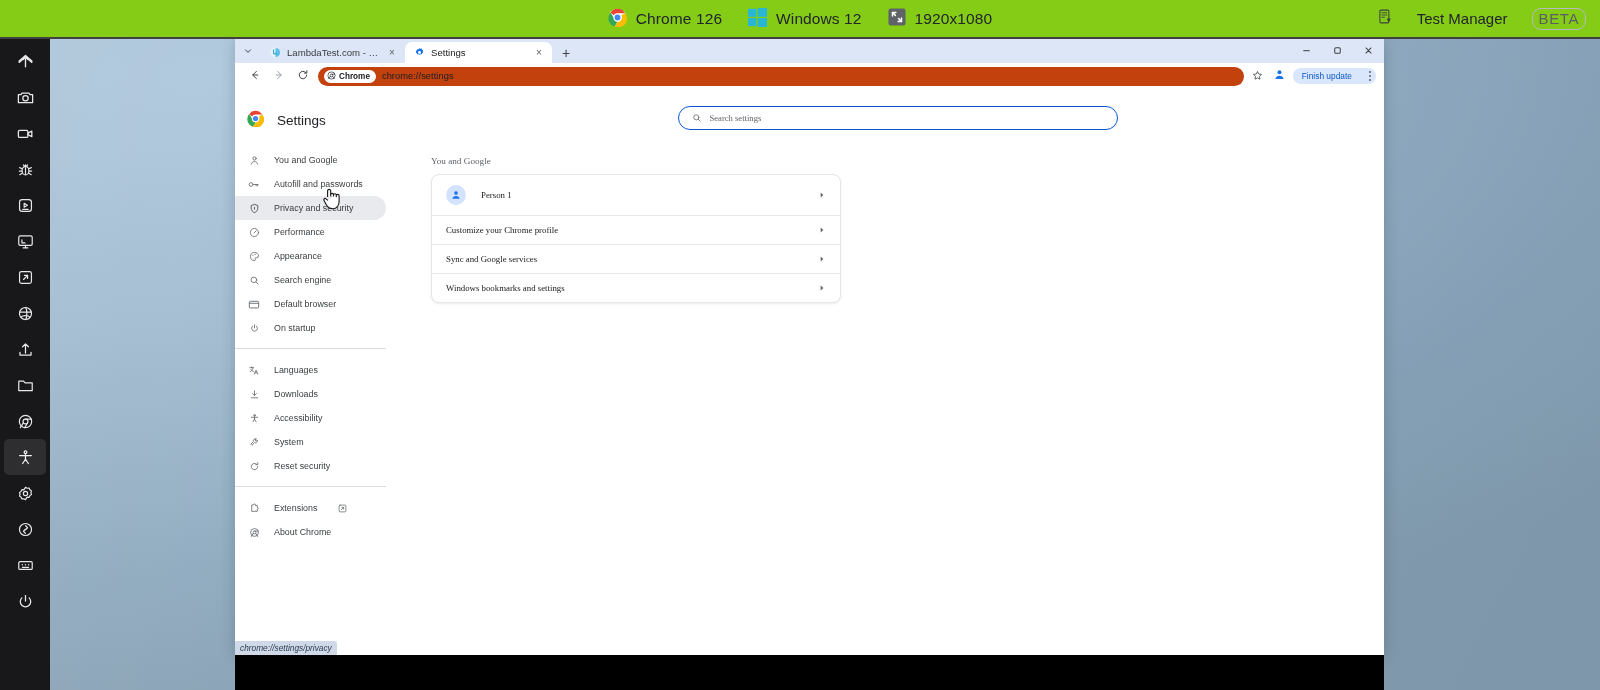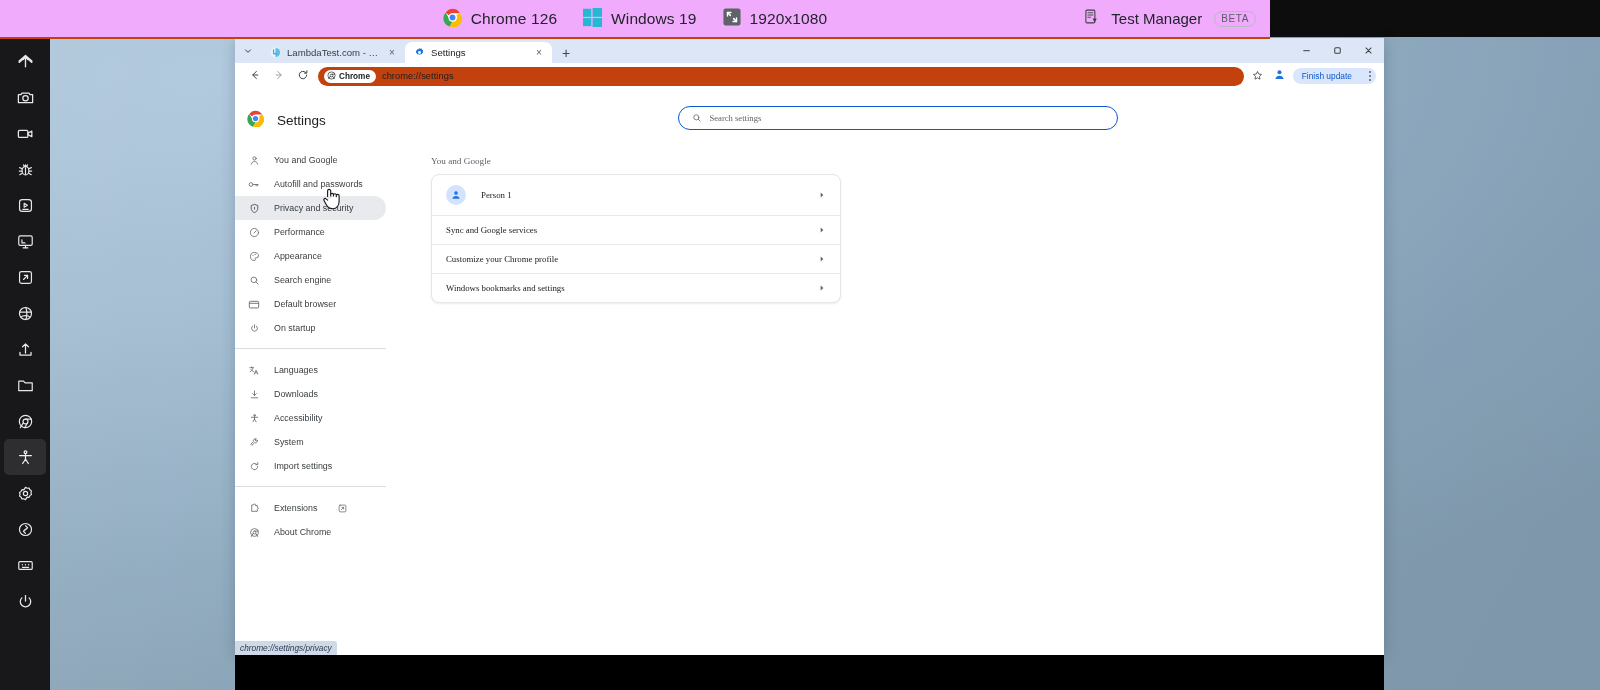--- a/index.html
+++ b/index.html
@@ -6,37 +6,37 @@
   body{
     width:1600px;height:690px;overflow:hidden;
     font-family:"Liberation Sans", sans-serif;
     background:#0d0d0d;
     -webkit-font-smoothing:antialiased;
   }
   .root{position:relative;width:1600px;height:690px;}
 
   
   .topbar{
-    position:absolute;left:0;top:0;width:1270px;height:37px;
-    background:#f0abfc;border-bottom:2px solid #c2410c;
+    position:absolute;left:0;top:0;width:1600px;height:37px;
+    background:#84cc16;border-bottom:2px solid #404040;
     display:flex;align-items:center;z-index:40;
   }
   .topbar-center{
     position:absolute;left:0;right:0;top:0;height:37px;
     display:flex;align-items:center;justify-content:center;gap:26px;
   }
   .env-item{display:flex;align-items:center;gap:9px;font-size:15px;color:#1f1f28;}
   .env-item .lbl{font-size:15.5px;color:#23232b;letter-spacing:.1px;}
   .topbar-right{
     position:absolute;right:14px;top:0;height:37px;
-    display:flex;align-items:center;gap:12px;
+    display:flex;align-items:center;gap:24px;
   }
   .tm-label{font-size:15px;color:#23232b;}
   .beta{
-    font-size:10px;color:#5c5c66;border:1px solid #b9b9c2;border-radius:9px;
+    font-size:15px;color:#5c5c66;border:1px solid #b9b9c2;border-radius:9px;
     padding:1px 6px 2px;letter-spacing:.6px;
   }
 
   
   .rail{
     position:absolute;left:0;top:37px;width:50px;height:653px;
     background:#18181a;z-index:35;
     display:flex;flex-direction:column;align-items:center;padding-top:6px;
   }
   .rail-item{
@@ -198,21 +198,21 @@
 
       <div class="env-item">
         <span>
           <svg width="19" height="19" viewBox="0 0 20 20">
             <rect x="0" y="0.8" width="8.7" height="8.5" fill="#28b7d3"></rect>
             <rect x="10.1" y="0" width="9.9" height="9.3" fill="#28b7d3"></rect>
             <rect x="0" y="10.6" width="8.7" height="8.5" fill="#28b7d3"></rect>
             <rect x="10.1" y="10.6" width="9.9" height="9.4" fill="#28b7d3"></rect>
           </svg>
         </span>
-        <span class="lbl">Windows 19</span>
+        <span class="lbl">Windows 12</span>
       </div>
 
       <div class="env-item">
         <span>
           <svg width="18" height="18" viewBox="0 0 20 20">
             <rect x="0.5" y="0.5" width="19" height="19" rx="2.5" fill="#5f6368"></rect>
             <path d="M5 8.8V5h3.8M15 11.2V15h-3.8" stroke="#fff" stroke-width="1.6" fill="none" stroke-linecap="round" stroke-linejoin="round"></path>
             <path d="M5 5l3.2 3.2M15 15l-3.2-3.2" stroke="#fff" stroke-width="1.6" stroke-linecap="round"></path>
           </svg>
         </span>
@@ -665,21 +665,21 @@
             <span>System</span>
           </div>
 
           <div class="snav-item">
             <span class="snav-icon">
               <svg width="11" height="11" viewBox="0 0 18 18" fill="none" stroke="#5f6368" stroke-width="1.3" stroke-linecap="round" stroke-linejoin="round">
                 <path d="M14.2 9a5.2 5.2 0 1 1-1.6-3.7"></path>
                   <path d="M14.4 2.6V6h-3.4"></path>
               </svg>
             </span>
-            <span>Import settings</span>
+            <span>Reset security</span>
           </div>
         </div>
 
         <div class="snav-sep"></div>
 
         <div>
           <div class="snav-item">
             <span class="snav-icon">
               <svg width="11" height="11" viewBox="0 0 18 18" fill="none" stroke="#5f6368" stroke-width="1.3" stroke-linejoin="round">
                 <path d="M7.4 3.2a1.6 1.6 0 0 1 3.2 0v.9h3v3a1.6 1.6 0 0 1 0 3.2v3.3H4.4V3.2z"></path>
@@ -734,30 +734,30 @@
             </span>
             <span>Person 1</span>
             <span class="chev">
               <svg width="8" height="8" viewBox="0 0 12 12" fill="#5f6368">
                   <path d="M4 2.2l4 3.8-4 3.8z"></path>
                 </svg>
             </span>
           </div>
 
           <div class="card-row">
-            <span>Sync and Google services</span>
+            <span>Customize your Chrome profile</span>
             <span class="chev">
               <svg width="8" height="8" viewBox="0 0 12 12" fill="#5f6368">
                   <path d="M4 2.2l4 3.8-4 3.8z"></path>
                 </svg>
             </span>
           </div>
 
           <div class="card-row">
-            <span>Customize your Chrome profile</span>
+            <span>Sync and Google services</span>
             <span class="chev">
               <svg width="8" height="8" viewBox="0 0 12 12" fill="#5f6368">
                   <path d="M4 2.2l4 3.8-4 3.8z"></path>
                 </svg>
             </span>
           </div>
 
           <div class="card-row">
             <span>Windows bookmarks and settings</span>
             <span class="chev">

